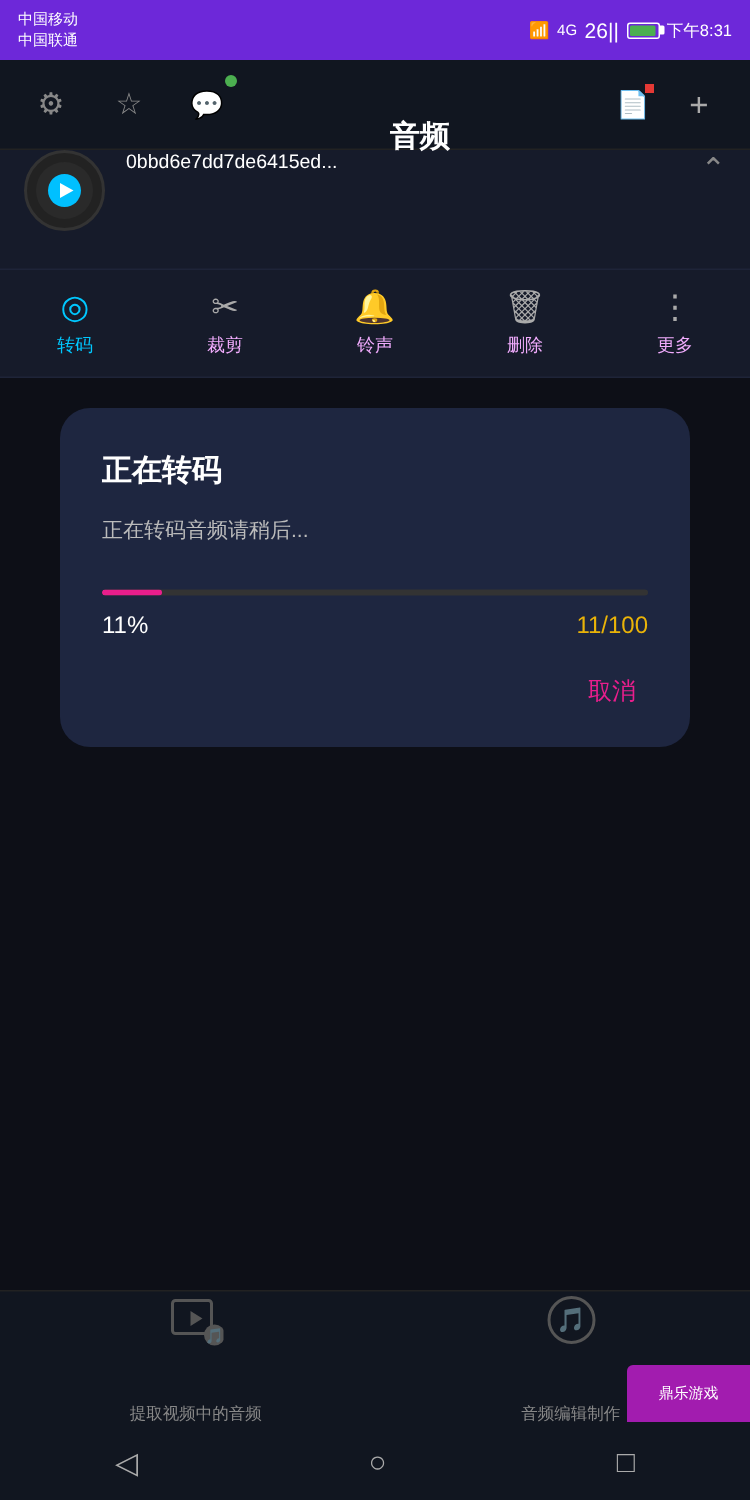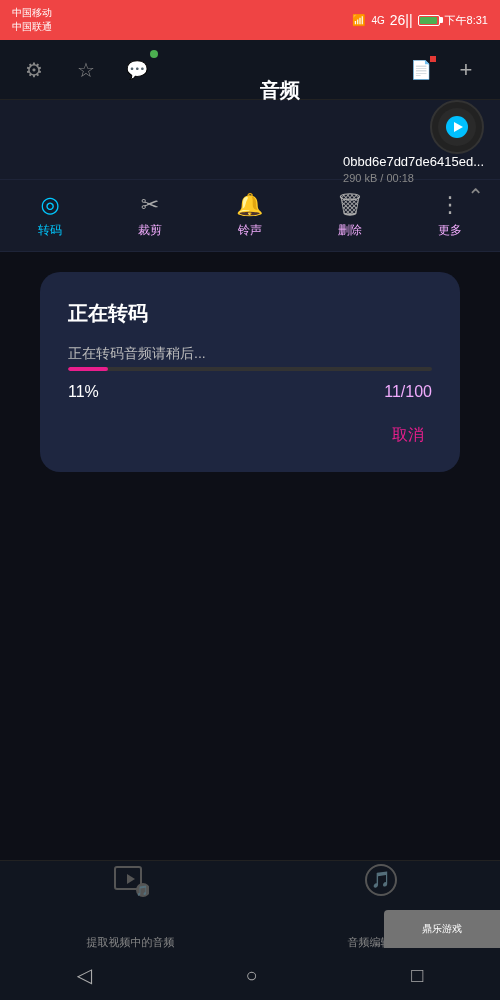--- a/index.html
+++ b/index.html
@@ -9,21 +9,21 @@
       background: #1a1f2e;
       font-family: 'PingFang SC', 'Microsoft YaHei', sans-serif;
       overflow: hidden;
       position: relative;
     }
 
     
     .status-bar {
       width: 100%;
       height: 40px;
-      background: #ef4444;
+      background: #6d28d9;
       display: flex;
       align-items: center;
       justify-content: space-between;
       padding: 0 12px;
       color: #fff;
       font-size: 11px;
     }
     .status-left { display: flex; flex-direction: column; font-size: 10px; }
     .status-right { display: flex; align-items: center; gap: 5px; font-size: 11px; }
     .battery-icon {
@@ -85,24 +85,24 @@
       border-radius: 50%;
     }
     .nav-right-icons { display: flex; align-items: center; gap: 8px; }
 
     
     .now-playing {
       width: 100%;
       height: 80px;
       background: #161b2a;
       display: flex;
-      align-items: flex-end;
+      align-items: flex-start;
       padding: 0 16px;
+      gap: 14px;
       border-bottom: 1px solid #1e2438;
-      flex-direction: column;
     }
     .album-art {
       width: 54px; height: 54px;
       border-radius: 50%;
       background: #222;
       display: flex; align-items: center; justify-content: center;
       border: 2px solid #333;
       position: relative;
       flex-shrink: 0;
     }
@@ -180,21 +180,21 @@
     }
     .dialog-title {
       color: #fff;
       font-size: 20px;
       font-weight: bold;
       margin-bottom: 18px;
     }
     .dialog-message {
       color: #bbb;
       font-size: 14px;
-      margin-bottom: 4px;
+      margin-bottom: 30px;
     }
     .progress-bar-bg {
       width: 100%;
       height: 4px;
       background: #333;
       border-radius: 2px;
       margin-bottom: 12px;
       overflow: hidden;
     }
     .progress-bar-fill {
@@ -203,21 +203,21 @@
       border-radius: 2px;
     }
     .progress-labels {
       display: flex;
       justify-content: space-between;
       align-items: center;
       margin-bottom: 20px;
       gap: 13px;
     }
     .progress-percent { color: #fff; font-size: 16px; }
-    .progress-count { color: #f0abfc; font-size: 16px; }
+    .progress-count { color: #eab308; font-size: 16px; }
     .dialog-actions {
       display: flex;
       justify-content: flex-end;
     }
     .cancel-btn {
       color: #e91e8c;
       font-size: 16px;
       cursor: pointer;
       background: none;
       border: none;
@@ -256,23 +256,23 @@
       align-items: center;
       justify-content: space-around;
     }
     .sys-btn { font-size: 20px; color: #aaa; cursor: pointer; }
 
     
     .watermark {
       position: absolute;
       bottom: 52px;
       right: 0;
-      width: 116px;
+      width: 82px;
       height: 38px;
-      background: #737373;
+      background: #a21caf;
       display: flex;
       align-items: center;
       justify-content: center;
       border-radius: 4px 0 0 0;
     }
     .watermark-text { color: #fff; font-size: 10px; }
   </style>
 </head>
 <body>
 
@@ -317,21 +317,20 @@
 <div class="now-playing">
   <div class="album-art">
     <div class="album-art-inner">
       <div class="play-btn-circle">
         <div class="play-triangle"></div>
       </div>
     </div>
   </div>
   <div class="track-info">
     <div class="track-name">0bbd6e7dd7de6415ed...</div>
-    <div class="track-meta">290 kB / 00:18</div>
   </div>
   <div class="chevron-up">⌃</div>
 </div>
 
 <div class="tools-bar">
   <div class="tool-item">
     <div class="tool-icon active">◎</div>
     <div class="tool-label active">转码</div>
   </div>
   <div class="tool-item">

